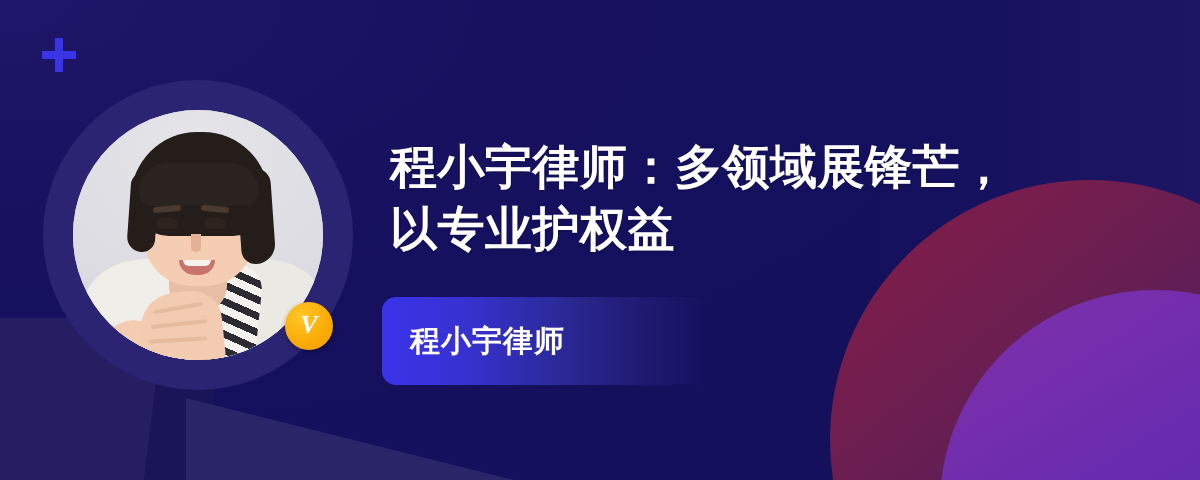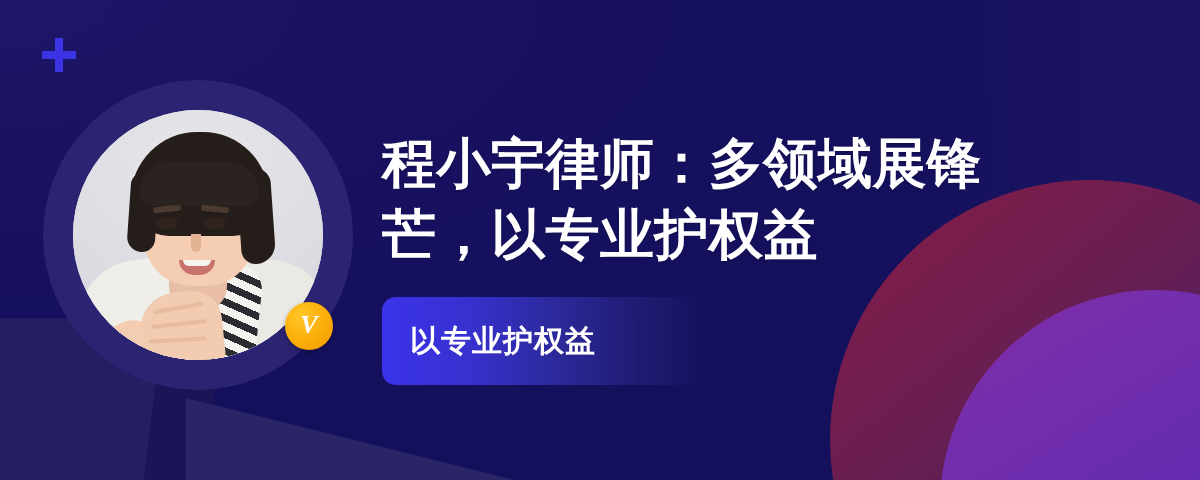--- a/index.html
+++ b/index.html
@@ -342,25 +342,25 @@
 
   
   .content {
     position: absolute;
     left: 382px;
     top: 128px;
     width: 700px;
   }
   .headline {
     color: #ffffff;
-    font-size: 54px;
+    font-size: 47px;
     font-weight: bold;
     line-height: 1.32;
     letter-spacing: 0.5px;
-    margin: 0;
+    margin: 8px;
     width: 640px;
     text-shadow: 0 1px 2px rgba(0,0,0,.22);
   }
 
   .name-button {
     position: absolute;
     left: 0;
     top: 169px;
     width: 330px;
     height: 88px;
@@ -430,16 +430,16 @@
         <div class="p-finger3"></div>
       </div>
     </div>
     <div class="verified-badge">
       <span class="v-glyph">V</span>
     </div>
   </div>
 
   <div class="content">
     <h1 class="headline">程小宇律师：多领域展锋芒，以专业护权益</h1>
-    <button class="name-button">以专业护权益</button>
+    <button class="name-button">程小宇律师</button>
   </div>
 
 </div>
 
 </body></html>

